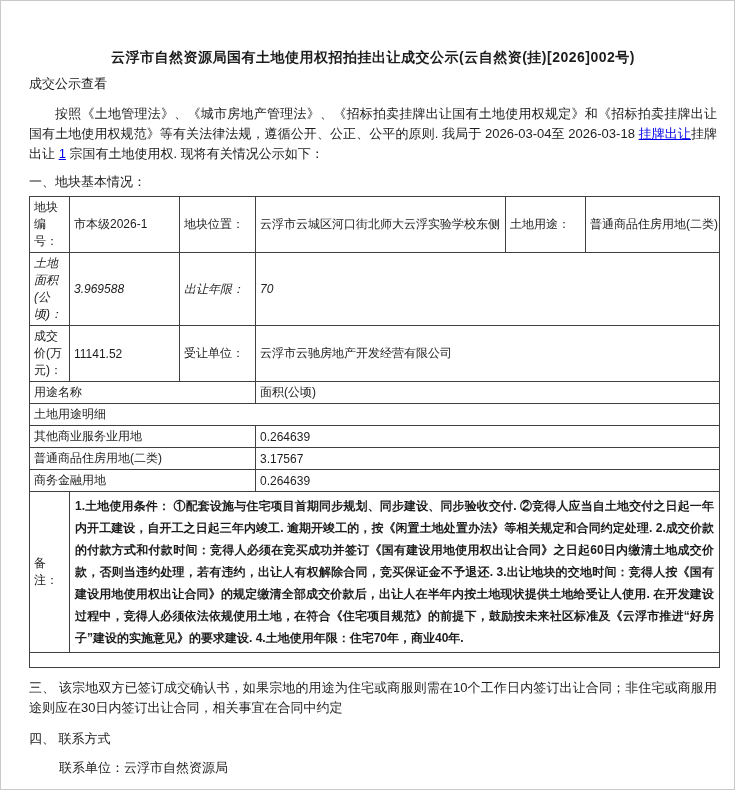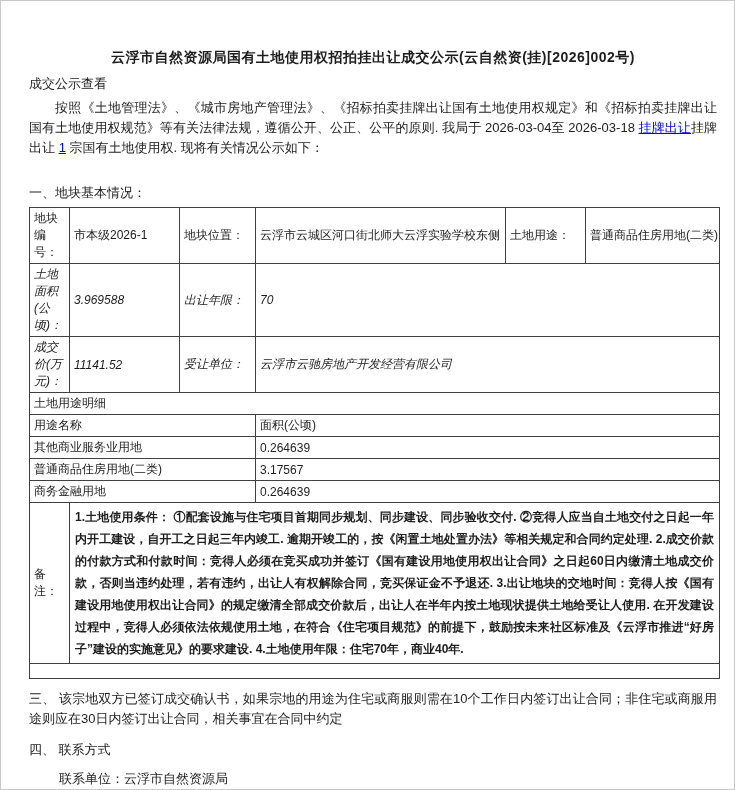--- a/index.html
+++ b/index.html
@@ -8,29 +8,29 @@
     width: 735px; height: 790px;
     background: #ffffff;
     color: #1c1c1c;
     font-family: "Liberation Sans", sans-serif;
     border: 1px solid #c9c9c9;
     overflow: hidden;
   }
   .page { padding: 48px 17px 0 28px; font-size: 13px; }
   .title { margin: 0; font-size: 14px; font-weight: bold; text-align: center; letter-spacing: 0.5px; }
   .subtitle { margin-top: 8px; font-size: 13px; }
-  .intro { margin: 5px 0 0 0; text-indent: 2em; line-height: 20px; text-align: justify; }
+  .intro { margin: 11px 0 0 0; text-indent: 2em; line-height: 20px; text-align: justify; }
   a.link { color: #0000ee; text-decoration: underline; cursor: pointer; }
-  .sec1-heading { margin-top: 26px; }
+  .sec1-heading { margin-top: 9px; }
   table.info { border-collapse: collapse; table-layout: fixed; width: 690px; margin-top: 5px; font-size: 12px; }
   table.info td { border: 1px solid #404040; padding: 2px 4px; vertical-align: middle; word-break: break-all; }
   td.lbl { white-space: pre-line; padding: 2px 3px; margin-left: 40px; }
   tr.r1 td { height: 36px; }
   tr.r2 td { height: 52px; font-style: italic; }
-  tr.r3 td { height: 40px; font-style: italic; }
+  tr.r3 td { height: 40px; }
   tr.rs td { height: 17px; }
   td.nw { white-space: nowrap; overflow: hidden; }
   tr.remark td.content { line-height: 22px; padding: 3px 5px; text-align: justify; font-weight: bold; }
   tr.rempty td { height: 15px; }
   .sec { margin: 12px 0 0 0; line-height: 20px; text-align: justify; }
   .sec4-heading { margin-top: 12px; }
   .contact { margin: 2px 0 0 30px; line-height: 16px; }
   .contact div { margin-top: 12px; }
 </style>
 </head>
@@ -76,25 +76,25 @@
       </tr>
       <tr class="r3">
         <td class="lbl">成交
 价(万
 元)：</td>
         <td>11141.52</td>
         <td>受让单位：</td>
         <td colspan="3">云浮市云驰房地产开发经营有限公司</td>
       </tr>
       <tr class="rs">
-        <td colspan="6">土地用途明细</td>
+        <td colspan="3">用途名称</td>
+        <td colspan="3">面积(公顷)</td>
       </tr>
       <tr class="rs">
-        <td colspan="3">用途名称</td>
-        <td colspan="3">面积(公顷)</td>
+        <td colspan="6">土地用途明细</td>
       </tr>
       <tr class="rs">
         <td colspan="3">其他商业服务业用地</td>
         <td colspan="3">0.264639</td>
       </tr>
       <tr class="rs">
         <td colspan="3">普通商品住房用地(二类)</td>
         <td colspan="3">3.17567</td>
       </tr>
       <tr class="rs">

